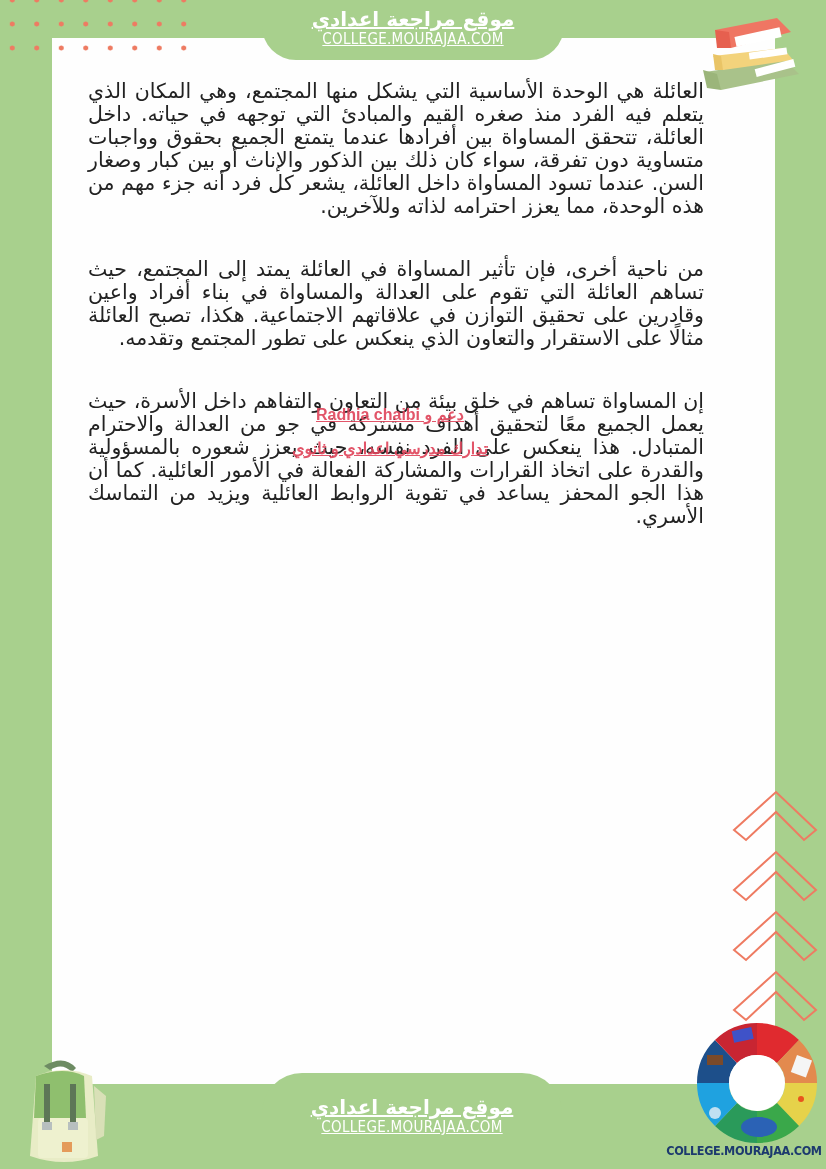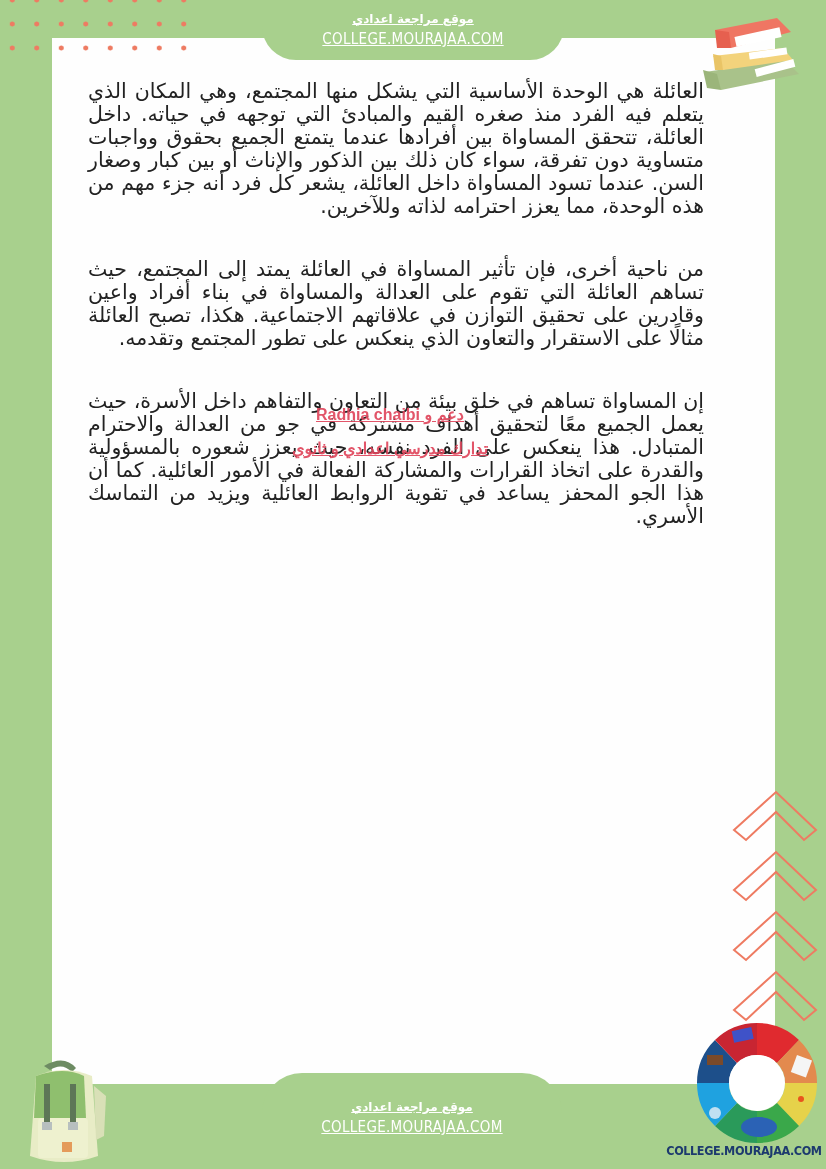--- a/index.html
+++ b/index.html
@@ -24,21 +24,21 @@
     text-align:center; color:#fff;
   }
   .tab-bottom {
     position:absolute; left:262px; top:1073px; width:300px; height:96px;
     background:#a8d08d; border-radius:40px 40px 0 0;
     text-align:center; color:#fff;
   }
   .tab-bottom-strip {
     position:absolute; left:0; top:1108px; width:826px; height:61px; background:#a8d08d;
   }
-  .tab-ar { font-size:12px; font-weight:bold; text-decoration:underline; line-height:20px; direction:rtl; }
+  .tab-ar { font-size:20px; font-weight:bold; text-decoration:underline; line-height:20px; direction:rtl; }
   .tab-en { font-family:"DejaVu Sans Condensed","DejaVu Sans", sans-serif; font-size:15px; text-decoration:underline; line-height:20px; letter-spacing:0.3px; }
   .tab-top .tab-ar { padding-top:9px; }
   .tab-bottom .tab-ar { padding-top:24px; }
   .content {
     position:absolute; left:88px; top:80px; width:616px;
     direction:rtl; text-align:right;
     font-family:"DejaVu Sans", sans-serif; font-size:20.5px; line-height:23px;
     color:#222;
   }
   .para { margin:0; text-align:justify; text-align-last:right; }

